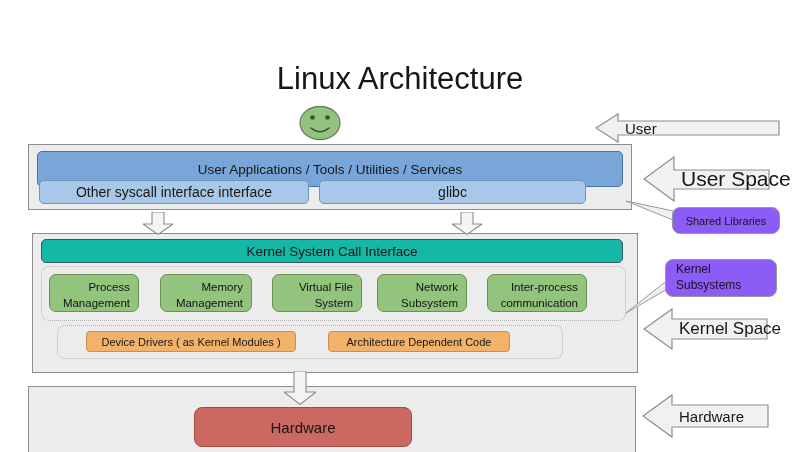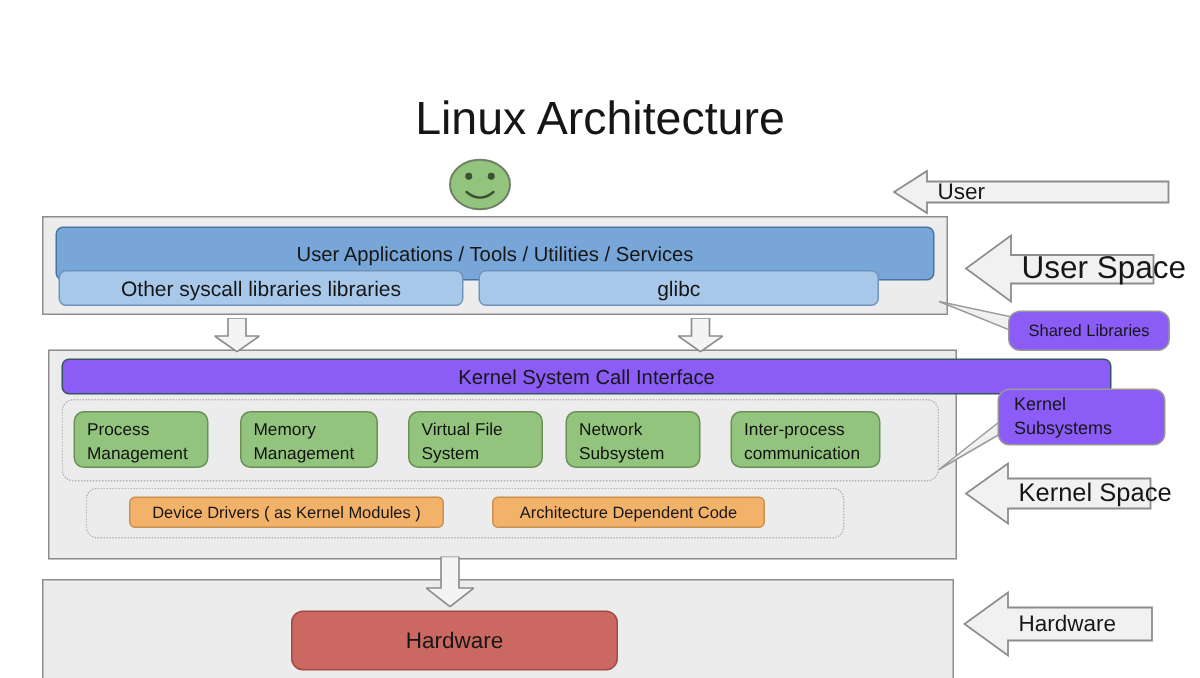--- a/index.html
+++ b/index.html
@@ -12,23 +12,23 @@
   .panel-user{left:28px;top:128px;width:602px;height:64px;}
   .panel-kernel{left:32px;top:217px;width:604px;height:138px;}
   .panel-hw{left:28px;top:370px;width:606px;height:67px;}
   
   .cbox{display:flex;align-items:center;justify-content:center;box-sizing:border-box;
         border-radius:5px;font-size:13.5px;}
   .apps-bar{left:8px;top:6px;width:586px;height:36px;background:#78a6d8;border:1px solid #4a72a0;}
   .lib-box{background:#a8c8ea;border:1px solid #6f94bc;font-size:14px;}
   .lib-left{left:10px;top:35px;width:270px;height:24px;}
   .lib-right{left:290px;top:35px;width:267px;height:24px;}
-  .syscall-bar{left:8px;top:5px;width:700px;height:24px;background:#8b5cf6;border:1px solid #35555f;}
+  .syscall-bar{left:8px;top:5px;width:582px;height:24px;background:#14b8a6;border:1px solid #35555f;}
   .dotted{border:1.5px dotted #b3b3b3;border-radius:8px;box-sizing:border-box;}
-  .dotted-subsystems{left:8px;top:32px;width:585px;height:55px;}
+  .dotted-subsystems{left:8px;top:32px;width:585px;height:55px;text-align:right;}
   .dotted-modules{left:24px;top:91px;width:506px;height:34px;padding-left:25px;}
   .green-box{background:#93c47d;border:1px solid #6b8f54;border-radius:7px;box-sizing:border-box;
              font-size:11.5px;line-height:1.35;padding:5px 8px;color:#111;height:38px;top:7px;}
   .orange-box{background:#f3b269;border:1px solid #c98f4e;border-radius:4px;height:21px;top:5px;
               font-size:11px;}
   .hw-red{left:165px;top:20px;width:218px;height:40px;background:#cc6862;border:1px solid #a04a44;
           border-radius:8px;font-size:15px;}
   
   .callout{background:#8b5cf6;border:1px solid #999;border-radius:8px;box-sizing:border-box;
            display:flex;align-items:center;z-index:6;}
@@ -63,21 +63,21 @@
 
   <div class="abs barrow" style="left:595px;top:97px;">
     <svg width="186" height="30">
       <polygon points="1,15 23,1 23,8 184,8 184,22 23,22 23,29" fill="#f1f1f1" stroke="#8d8d8d" stroke-width="1.2"></polygon>
     </svg>
     <span class="lbl-user">User</span>
   </div>
 
   <div class="abs panel panel-user">
     <div class="abs cbox apps-bar">User Applications / Tools / Utilities / Services</div>
-    <div class="abs cbox lib-box lib-left">Other syscall libraries libraries</div>
+    <div class="abs cbox lib-box lib-left">Other syscall interface interface</div>
     <div class="abs cbox lib-box lib-right">glibc</div>
   </div>
 
   <div class="abs barrow" style="left:643px;top:140px;">
     <svg width="128" height="46">
       <polygon points="1,23 31,1 31,14 126,14 126,33 31,33 31,45" fill="#f1f1f1" stroke="#8d8d8d" stroke-width="1.2"></polygon>
     </svg>
     <span class="lbl-uspace">User Space</span>
   </div>
 

